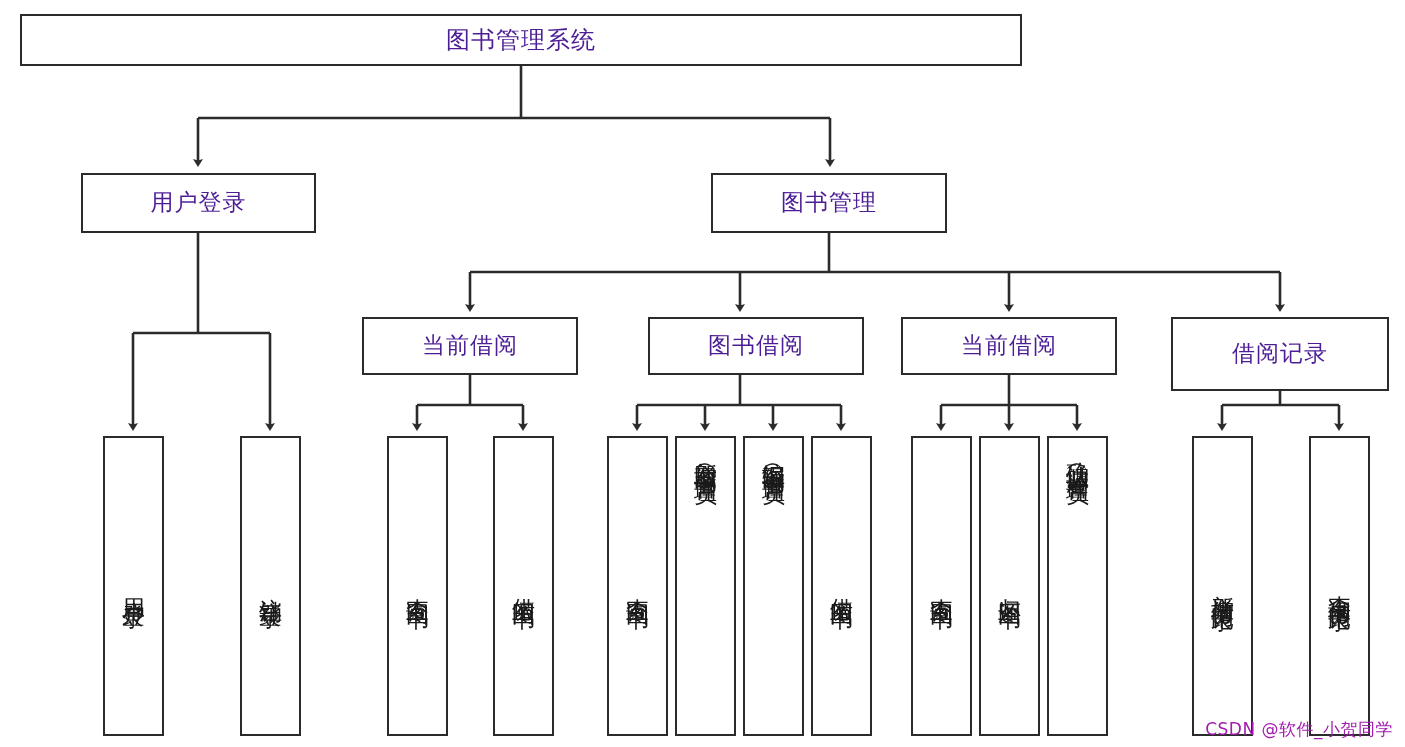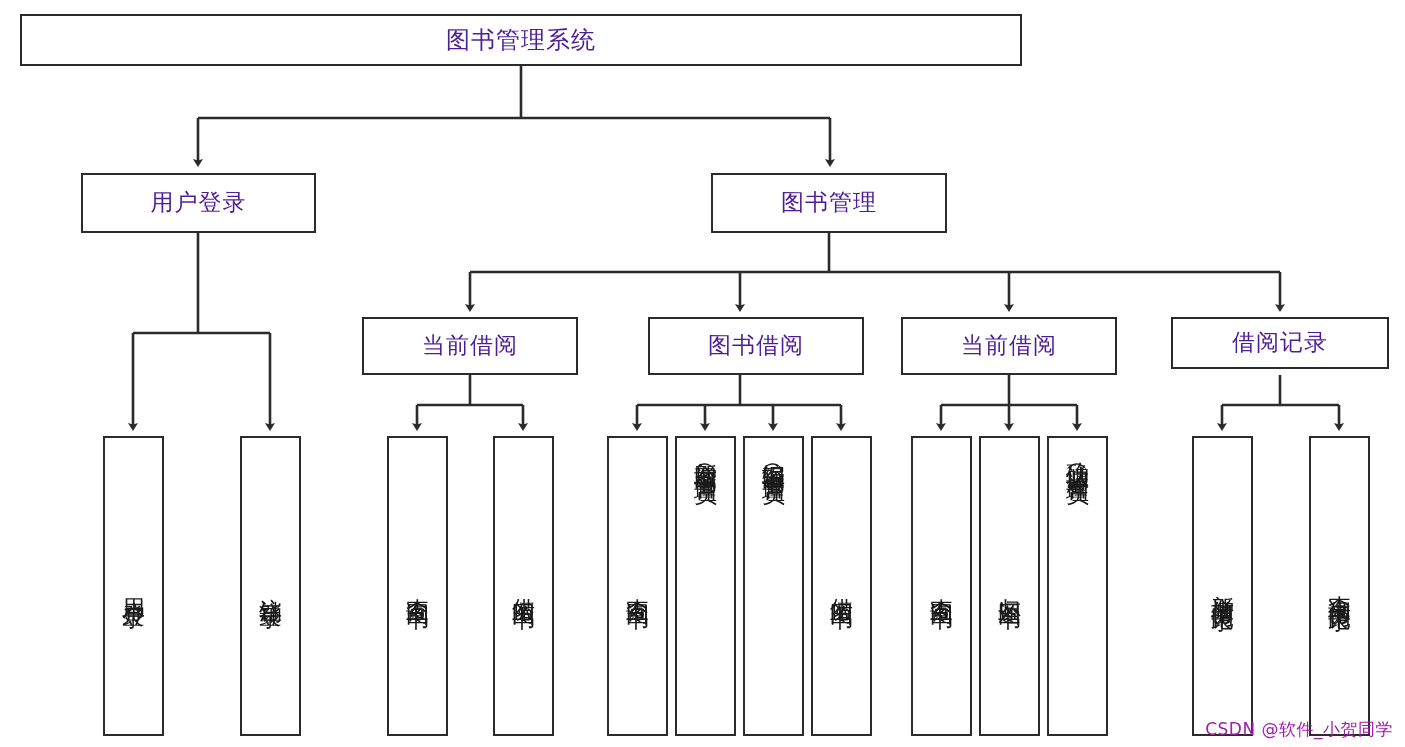--- a/index.html
+++ b/index.html
@@ -147,21 +147,21 @@
 
   <div class="node node-h" style="left:362px; top:317px; width:216px; height:58px;">
     <span>当前借阅</span>
   </div>
   <div class="node node-h" style="left:648px; top:317px; width:216px; height:58px;">
     <span>图书借阅</span>
   </div>
   <div class="node node-h" style="left:901px; top:317px; width:216px; height:58px;">
     <span>当前借阅</span>
   </div>
-  <div class="node node-h" style="left:1171px; top:317px; width:218px; height:52px;">
+  <div class="node node-h" style="left:1171px; top:317px; width:218px; height:74px;">
     <span>借阅记录</span>
   </div>
 
   <div class="leaf leaf-center" style="left:103px; top:436px; width:61px; height:300px;">
     <span class="vtext">用户登录</span>
   </div>
   <div class="leaf leaf-center" style="left:240px; top:436px; width:61px; height:300px;">
     <span class="vtext">注销登录</span>
   </div>
 

